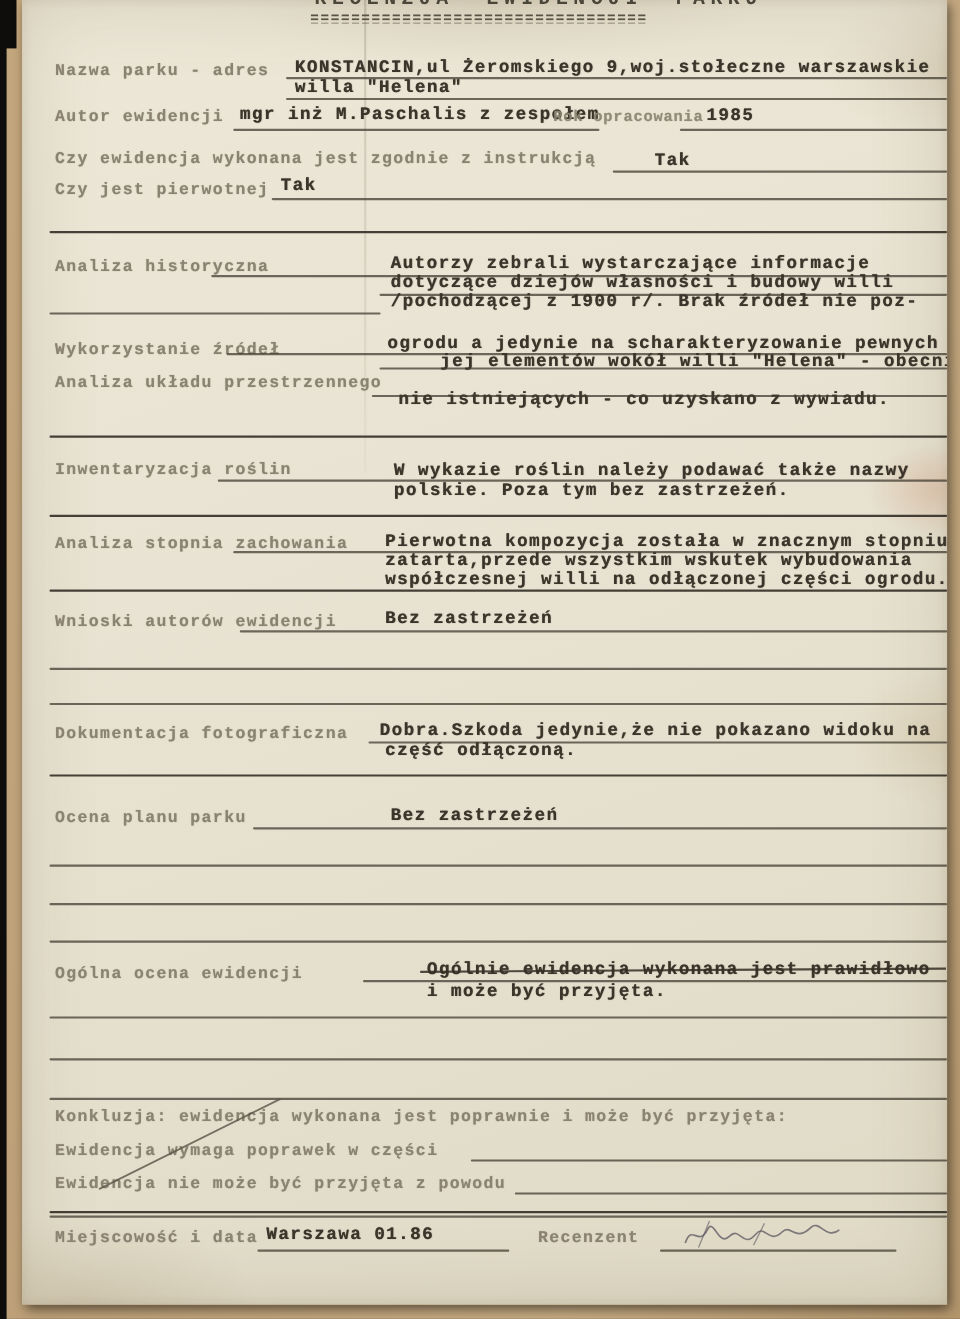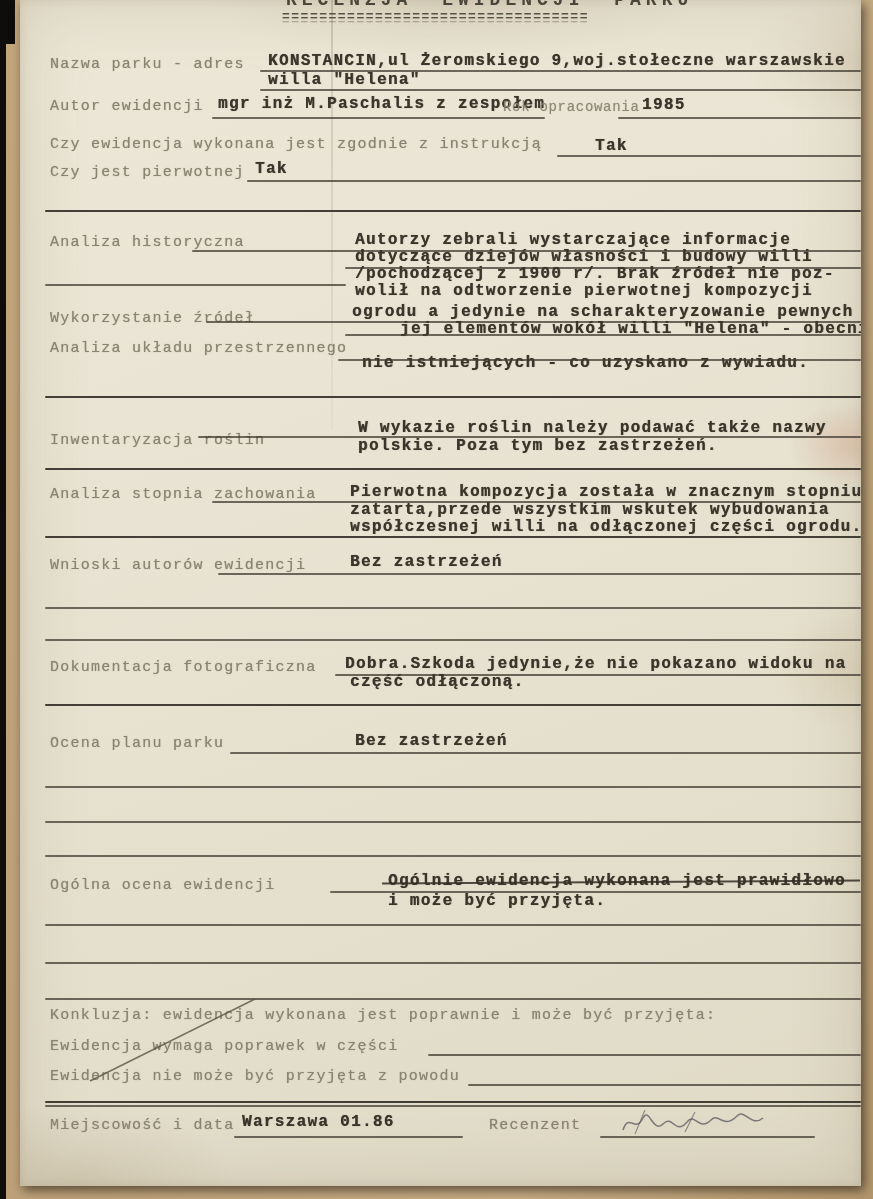--- a/index.html
+++ b/index.html
@@ -17,21 +17,21 @@
       linear-gradient(160deg,#ece7d7 0%,#e8e3d2 38%,#e5e0ce 66%,#dfd9c5 100%);
     box-shadow:inset 0 0 70px rgba(118,98,58,.20), inset 0 0 10px rgba(100,80,50,.14),
       3px 4px 10px rgba(0,0,0,.55);}
   .crease{position:absolute;left:311px;top:0;width:2px;height:430px;
     background:linear-gradient(180deg,rgba(90,80,60,.22),rgba(90,80,60,.04));}
   .title{position:absolute;top:-10px;left:266px;font-weight:700;font-size:18px;
     letter-spacing:5px;word-spacing:14px;color:#4b463a;white-space:pre;}
   .equals{position:absolute;top:9px;left:262px;font-weight:700;font-size:13px;
     letter-spacing:1.5px;color:#595245;white-space:pre;text-shadow:0 4px 0 rgba(90,83,70,.40);}
   .lbl{position:absolute;font-size:15px;letter-spacing:1.25px;color:#8b8372;white-space:pre;
-    text-shadow:0 0 1px rgba(125,117,98,.6);}
+    text-shadow:0 0 1px rgba(125,117,98,.6);font-weight:bold;}
   .lbl.sm{font-size:14px;letter-spacing:.7px;opacity:.92;}
   .val{position:absolute;font-weight:700;font-size:16px;letter-spacing:1.3px;color:#3a342a;
     white-space:pre;text-shadow:.4px 0 .7px rgba(45,38,28,.72);}
   .rule{position:absolute;height:2px;background:rgba(64,58,47,.74);border-radius:1px;}
   .rule.dark{background:rgba(46,41,33,.88);}
   .strike{position:absolute;height:2px;background:rgba(52,46,37,.85);transform:rotate(-.35deg);}
   svg{position:absolute;overflow:visible;}
 </style>
 </head>
 <body>
@@ -68,35 +68,34 @@
 
   <i class="rule dark" style="left:25px;top:210px;width:816px"></i>
 
   <div class="lbl" style="left:30px;top:234px">Analiza historyczna</div>
   <div class="val" style="left:335px;top:231px">Autorzy zebrali wystarczające informacje</div>
   <i class="rule" style="left:172px;top:250px;width:669px"></i>
   <div class="val" style="left:335px;top:248px">dotyczące dziejów własności i budowy willi</div>
   <i class="rule" style="left:325px;top:267px;width:516px"></i>
   <div class="val" style="left:335px;top:265px">/pochodzącej z 1900 r/. Brak źródeł nie poz-</div>
   <i class="rule" style="left:25px;top:284px;width:301px"></i>
-  <div class="val" style="left:335px;top:282px">wolił na odtworzenie pierwotnej kompozycji</div>
 
   <div class="lbl" style="left:30px;top:310px">Wykorzystanie źródeł</div>
   <div class="val" style="left:332px;top:303px">ogrodu a jedynie na scharakteryzowanie pewnych</div>
   <i class="rule" style="left:186px;top:321px;width:655px"></i>
   <div class="val" style="left:380px;top:320px">jej elementów wokół willi "Helena" - obecnie</div>
   <i class="rule" style="left:325px;top:334px;width:516px"></i>
 
   <div class="lbl" style="left:30px;top:340px">Analiza układu przestrzennego</div>
   <div class="val" style="left:342px;top:354px">nie istniejących - co uzyskano z wywiadu.</div>
   <i class="rule" style="left:318px;top:359px;width:523px"></i>
 
   <i class="rule dark" style="left:25px;top:396px;width:816px"></i>
 
-  <div class="lbl" style="left:30px;top:432px">Inwentaryzacja roślin</div>
+  <div class="lbl" style="left:30px;top:419px">Inwentaryzacja roślin</div>
   <div class="val" style="left:338px;top:419px">W wykazie roślin należy podawać także nazwy</div>
   <i class="rule" style="left:178px;top:436px;width:663px"></i>
   <div class="val" style="left:338px;top:437px">polskie. Poza tym bez zastrzeżeń.</div>
 
   <i class="rule dark" style="left:25px;top:468px;width:816px"></i>
 
   <div class="lbl" style="left:30px;top:486px">Analiza stopnia zachowania</div>
   <div class="val" style="left:330px;top:483px">Pierwotna kompozycja została w znacznym stopniu</div>
   <i class="rule" style="left:192px;top:501px;width:649px"></i>
   <div class="val" style="left:330px;top:518px">współczesnej willi na odłączonej części ogrodu.</div>

